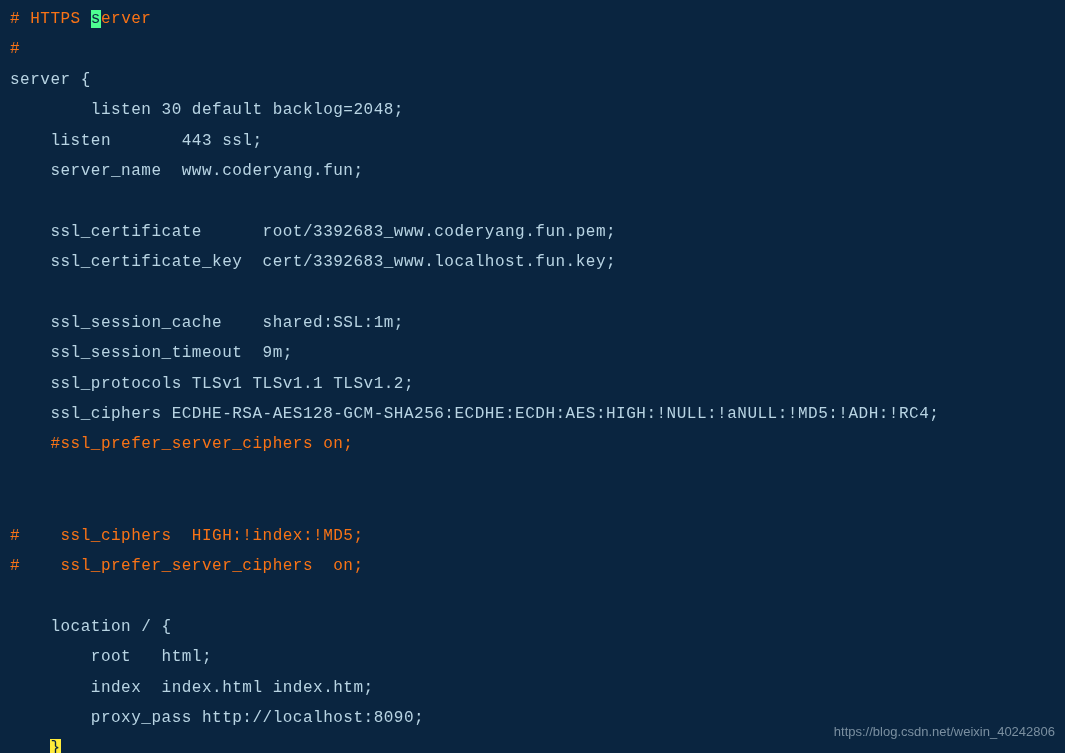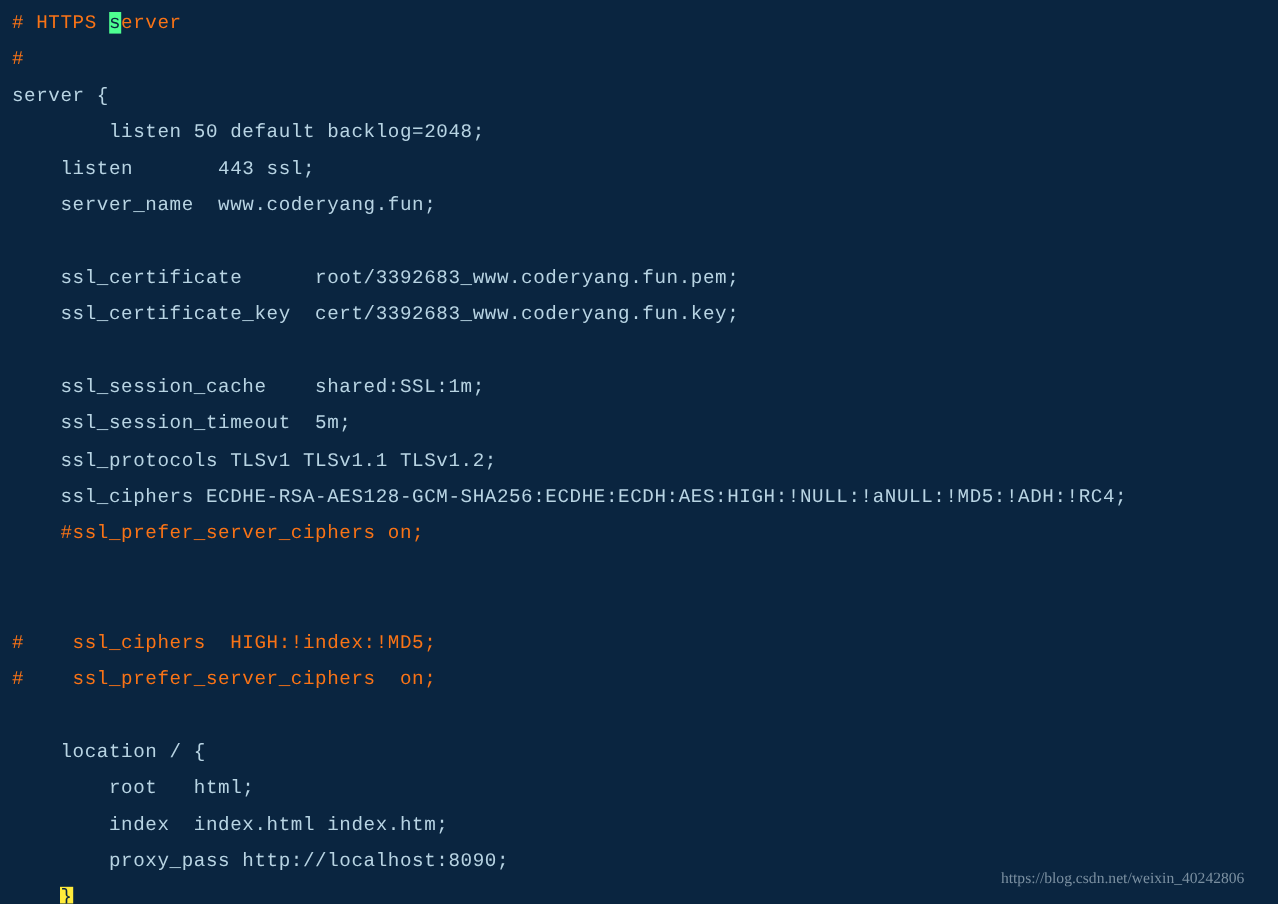--- a/index.html
+++ b/index.html
@@ -30,42 +30,42 @@
       background-color: #4eff91;
       color: #0a2540;
     }
     .highlight-brace {
       background-color: #ffeb3b;
       color: #0a2540;
     }
     .watermark {
       position: absolute;
       bottom: 8px;
-      right: 28px;
+      right: 10px;
       color: #7a8fa0;
       font-size: 13px;
-      font-family: Liberation Serif, serif;
+      font-family: Liberation Sans, sans-serif;
       letter-spacing: 0;
     }
   </style>
 </head>
 <body>
 
 <div class="code-editor"><span class="comment"># HTTPS </span><span class="cursor">s</span><span class="comment">erver</span>
 <span class="comment">#</span>
 <span>server {</span>
-<span>        listen 50 default backlog=2048;</span>
+<span>        listen 30 default backlog=2048;</span>
 <span>    listen       443 ssl;</span>
 <span>    server_name  www.coderyang.fun;</span>
 <span></span>
 <span>    ssl_certificate      root/3392683_www.coderyang.fun.pem;</span>
-<span>    ssl_certificate_key  cert/3392683_www.coderyang.fun.key;</span>
+<span>    ssl_certificate_key  cert/3392683_www.localhost.fun.key;</span>
 <span></span>
 <span>    ssl_session_cache    shared:SSL:1m;</span>
-<span>    ssl_session_timeout  5m;</span>
+<span>    ssl_session_timeout  9m;</span>
 <span>    ssl_protocols TLSv1 TLSv1.1 TLSv1.2;</span>
 <span>    ssl_ciphers ECDHE-RSA-AES128-GCM-SHA256:ECDHE:ECDH:AES:HIGH:!NULL:!aNULL:!MD5:!ADH:!RC4;</span>
 <span>    </span><span class="comment">#ssl_prefer_server_ciphers on;</span>
 <span></span>
 <span></span>
 <span class="comment">#    ssl_ciphers  HIGH:!index:!MD5;</span>
 <span class="comment">#    ssl_prefer_server_ciphers  on;</span>
 <span></span>
 <span>    location / {</span>
 <span>        root   html;</span>

